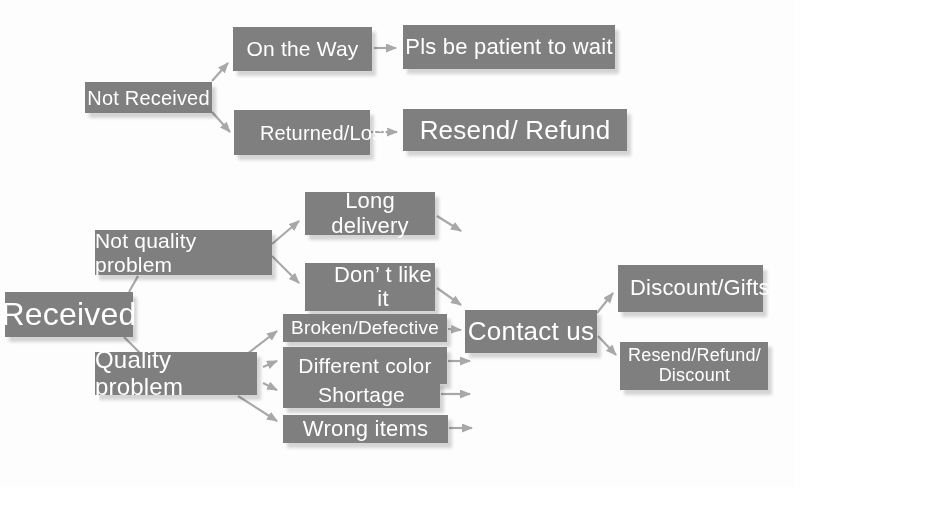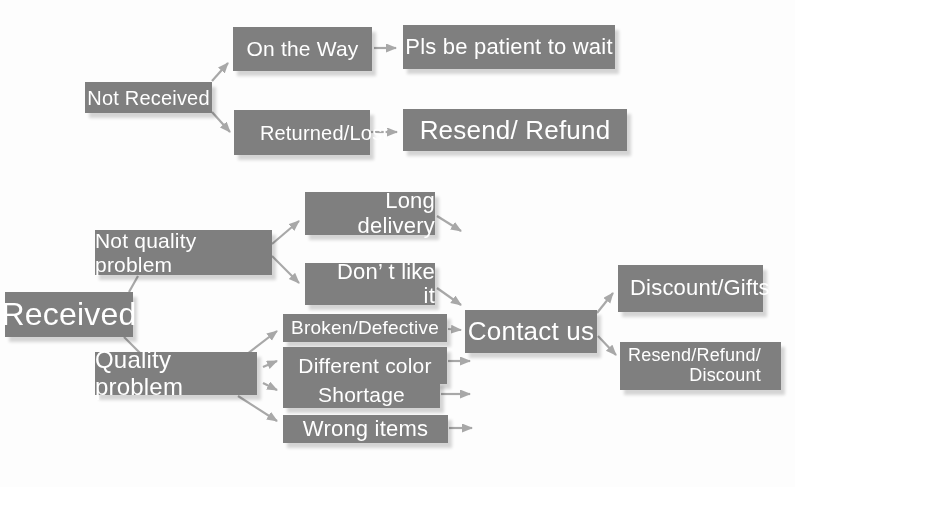--- a/index.html
+++ b/index.html
@@ -23,21 +23,21 @@
     position:absolute;
     display:flex;align-items:center;justify-content:center;
     background:var(--node-bg,#7f7f7f);
     color:var(--node-text,#ffffff);
     box-shadow:4px 5px 3px rgba(0,0,0,0.16);
     white-space:pre-line;
     line-height:1.1;
     box-sizing:border-box;
     letter-spacing:0.2px;
   }
-  .node.left{justify-content:flex-start;text-align:right;}
+  .node.left{justify-content:flex-start;text-align:center;}
 </style>
 </head>
 <body>
 
 <div class="canvas">
   <div class="content-bg"></div>
 
   <svg class="connector-layer" width="926" height="523" viewBox="0 0 926 523" xmlns="http://www.w3.org/2000/svg">
     <defs>
       <marker id="ah" markerUnits="userSpaceOnUse" markerWidth="13" markerHeight="11" refX="10" refY="4.5" orient="auto">
@@ -70,24 +70,24 @@
 
   <div>
       <div class="node" style="left: 85px; top: 82px; width: 127px; height: 31px; font-size: 20px;"><span>Not Received</span></div>
       <div class="node" style="left: 233px; top: 27px; width: 139px; height: 44px; font-size: 21px;"><span>On the Way</span></div>
       <div class="node" style="left: 403px; top: 25px; width: 212px; height: 44px; font-size: 22px;"><span>Pls be patient to wait</span></div>
       <div class="node" style="left: 234px; top: 110px; width: 136px; height: 45px; font-size: 20px; padding-left: 44px;"><span>Returned/Lost</span></div>
       <div class="node" style="left: 403px; top: 109px; width: 224px; height: 42px; font-size: 26px;"><span>Resend/ Refund</span></div>
       <div class="node" style="left: 5px; top: 292px; width: 128px; height: 45px; font-size: 32px;"><span>Received</span></div>
       <div class="node" style="left: 95px; top: 230px; width: 177px; height: 45px; font-size: 21px;"><span>Not quality problem</span></div>
       <div class="node left" style="left: 305px; top: 192px; width: 130px; height: 43px; font-size: 22px; padding-left: 0px;"><span>Long delivery</span></div>
-      <div class="node left" style="left: 305px; top: 263px; width: 130px; height: 42px; font-size: 22px; padding-left: 26px;"><span>Don’ t like it</span></div>
+      <div class="node left" style="left: 305px; top: 263px; width: 130px; height: 48px; font-size: 22px; padding-left: 26px;"><span>Don’ t like it</span></div>
       <div class="node" style="left: 95px; top: 352px; width: 162px; height: 43px; font-size: 24px;"><span>Quality problem</span></div>
       <div class="node" style="left: 283px; top: 314px; width: 164px; height: 28px; font-size: 19px;"><span>Broken/Defective</span></div>
       <div class="node" style="left: 283px; top: 347px; width: 164px; height: 37px; font-size: 21px;"><span>Different color</span></div>
       <div class="node" style="left: 283px; top: 381px; width: 157px; height: 27px; font-size: 21px; justify-content: center;"><span>Shortage</span></div>
       <div class="node" style="left: 283px; top: 415px; width: 165px; height: 28px; font-size: 22px;"><span>Wrong items</span></div>
       <div class="node" style="left: 465px; top: 310px; width: 132px; height: 43px; font-size: 26px; text-align: right;"><span>Contact us</span></div>
       <div class="node left" style="left: 618px; top: 265px; width: 145px; height: 47px; font-size: 22px; padding-left: 12px;"><span>Discount/Gifts</span></div>
-      <div class="node left" style="left: 620px; top: 342px; width: 161px; height: 48px; font-size: 18px; padding-left: 8px;"><span>Resend/Refund/
+      <div class="node left" style="left: 620px; top: 342px; width: 148px; height: 48px; font-size: 18px; padding-left: 8px;"><span>Resend/Refund/
 Discount</span></div>
     </div>
 </div>
 
 </body></html>

